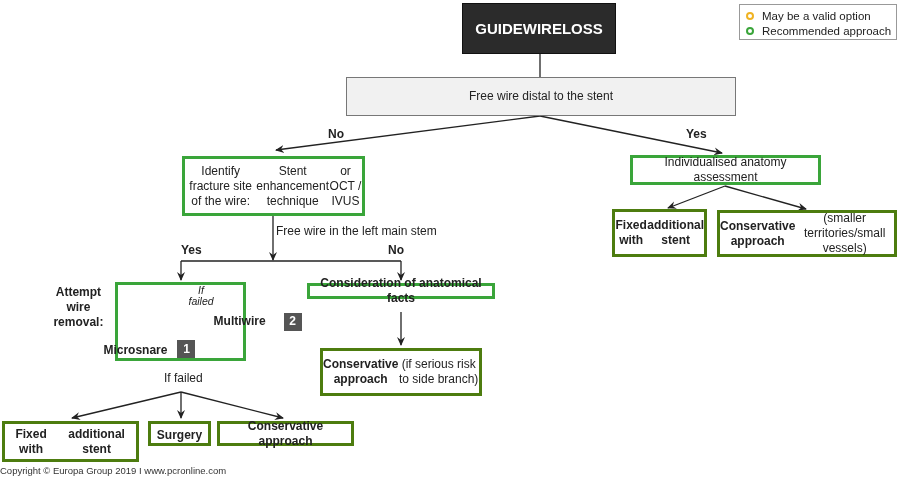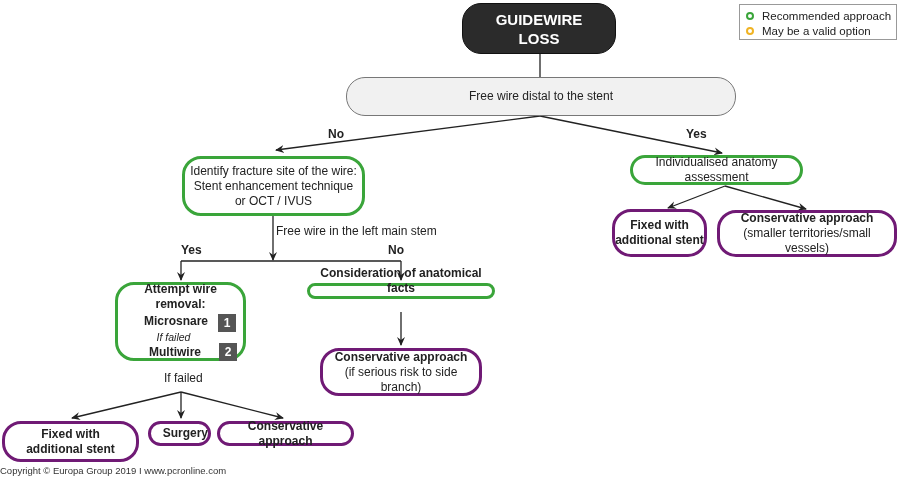--- a/index.html
+++ b/index.html
@@ -1,22 +1,22 @@
 <!DOCTYPE html>
 <html><head>
 <meta charset="utf-8">
 <style>
   html, body { margin: 0; padding: 0; background: #ffffff; }
   body { width: 900px; height: 483px; position: relative; overflow: hidden;
          font-family: "Liberation Sans", sans-serif; color: #222; }
-  .box { position: absolute; box-sizing: border-box; display: flex; flex-direction: column;
+  .box { position: absolute; box-sizing: border-box; display: flex; 
          align-items: center; justify-content: center; text-align: center; font-size: 12px;
-         line-height: 15px; background: #fff; border-radius: 19px; }
+         line-height: 15px; background: #fff; }
   .green { border: 3px solid #3aa53a; }
-  .amber { border: 3px solid #701a75; }
+  .amber { border: 3px solid #4d7c0f; }
   .bold { font-weight: bold; }
   .title { background: #2b2b2b; color: #fff; font-weight: bold; font-size: 15px; line-height: 19px; border: 1px solid #111; }
   .question { background: #f1f1f1; border: 1px solid #777; }
   .label { position: absolute; font-size: 12px; white-space: nowrap; }
   .label.b { font-weight: bold; }
   svg.lines { position: absolute; left: 0; top: 0; }
   .legend { position: absolute; left: 739px; top: 4px; width: 158px; height: 36px; border: 1px solid #999;
             box-sizing: border-box; font-size: 11.5px; padding: 3px 0 0 6px; }
   .legend-row { display: flex; align-items: center; height: 15px; }
   .ring { width: 8px; height: 8px; border-radius: 50%; box-sizing: border-box; margin-right: 8px; }
@@ -52,63 +52,63 @@
   </g>
 </svg>
 
 <div class="box title" style="left:462px;top:3px;width:154px;height:51px;">
   <div>GUIDEWIRE</div>
   <div>LOSS</div>
 </div>
 
 <div class="legend">
   <div class="legend-row">
+    <span class="ring a"></span>
+    <span>May be a valid option</span>
+  </div>
+  <div class="legend-row">
     <span class="ring g"></span>
     <span>Recommended approach</span>
-  </div>
-  <div class="legend-row">
-    <span class="ring a"></span>
-    <span>May be a valid option</span>
   </div>
 </div>
 
 <div class="box question" style="left:346px;top:77px;width:390px;height:39px;">
   <div>Free wire distal to the stent</div>
 </div>
 
 <div class="label b" style="left:328px;top:127px;">No</div>
 <div class="label b" style="left:686px;top:127px;">Yes</div>
 
 <div class="box green" style="left:182px;top:156px;width:183px;height:60px;">
   <div>Identify fracture site of the wire:</div>
   <div>Stent enhancement technique</div>
   <div>or OCT / IVUS</div>
 </div>
 
 <div class="label" style="left:276px;top:224px;">Free wire in the left main stem</div>
 <div class="label b" style="left:181px;top:243px;">Yes</div>
 <div class="label b" style="left:388px;top:243px;">No</div>
 
-<div class="box green" style="left:630px;top:155px;width:173px;height:30px;">
+<div class="box green" style="left:630px;top:155px;width:191px;height:30px;">
   <div>Individualised anatomy assessment</div>
 </div>
 
 <div class="box amber bold" style="left:612px;top:209px;width:95px;height:48px;">
   <div>Fixed with</div>
   <div>additional stent</div>
 </div>
 
 <div class="box amber" style="left:717px;top:210px;width:180px;height:47px;">
   <div class="bold">Conservative approach</div>
   <div>(smaller territories/small vessels)</div>
 </div>
 
 <div class="box green" style="left:115px;top:282px;width:131px;height:79px;align-items:stretch;">
   <div class="bold" style="text-align:center;">Attempt wire removal:</div>
-  <div style="display:flex;align-items:flex-start;justify-content:flex-end;padding-right:7px;gap:10px;margin-top:2px;">
+  <div style="display:flex;align-items:flex-end;justify-content:flex-end;padding-right:7px;gap:10px;margin-top:2px;">
     <span class="bold">Microsnare</span>
     <span class="num">1</span>
   </div>
   <div style="font-style:italic;font-size:10.5px;line-height:11px;text-align:center;margin-left:-14px;">If failed</div>
   <div style="display:flex;align-items:center;justify-content:flex-end;padding-right:6px;gap:18px;">
     <span class="bold">Multiwire</span>
     <span class="num">2</span>
   </div>
 </div>
 

